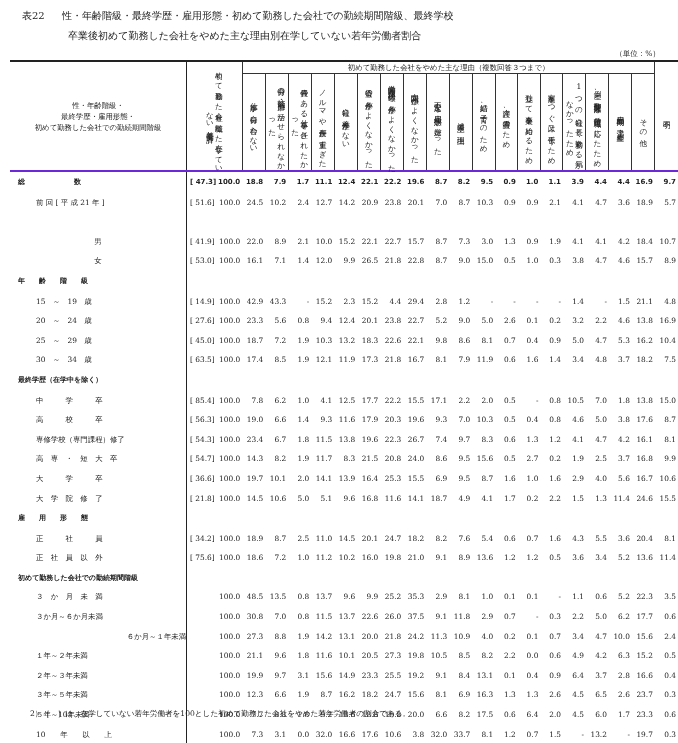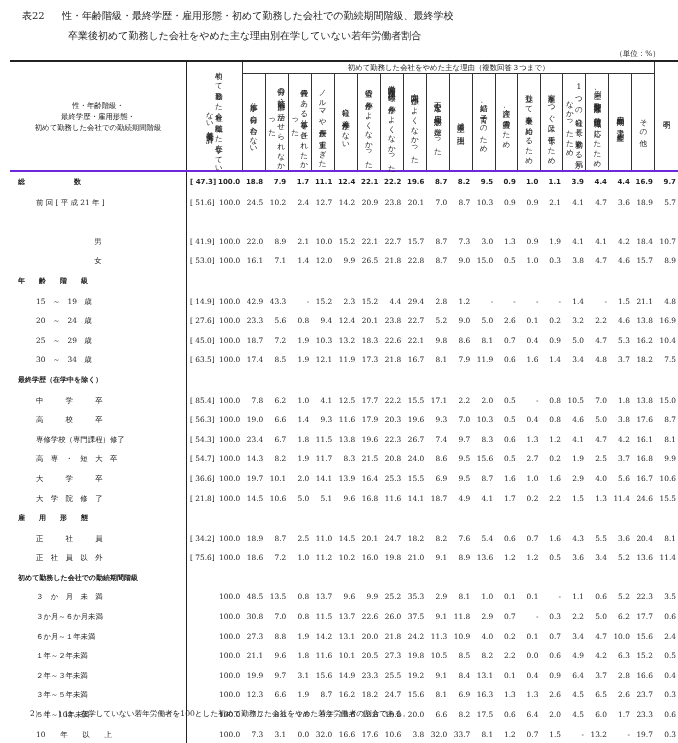--- a/index.html
+++ b/index.html
@@ -659,21 +659,21 @@
         <td class="num">0.7</td>
         <td class="num">-</td>
         <td class="num">0.3</td>
         <td class="num">2.2</td>
         <td class="num">5.0</td>
         <td class="num">6.2</td>
         <td class="num">17.7</td>
         <td class="num">0.6</td>
       </tr>
       <tr>
-        <td class="stub" style="padding-left: 26px;"><span>６か月～１年未満</span></td>
+        <td class="stub" style="padding-left: 26px; text-align: right;"><span>６か月～１年未満</span></td>
         <td class="num" style="padding-left: 3px;"><span style="float: left;"></span><span>100.0</span></td>
         <td class="num">27.3</td>
         <td class="num">8.8</td>
         <td class="num">1.9</td>
         <td class="num">14.2</td>
         <td class="num">13.1</td>
         <td class="num">20.0</td>
         <td class="num">21.8</td>
         <td class="num">24.2</td>
         <td class="num">11.3</td>

